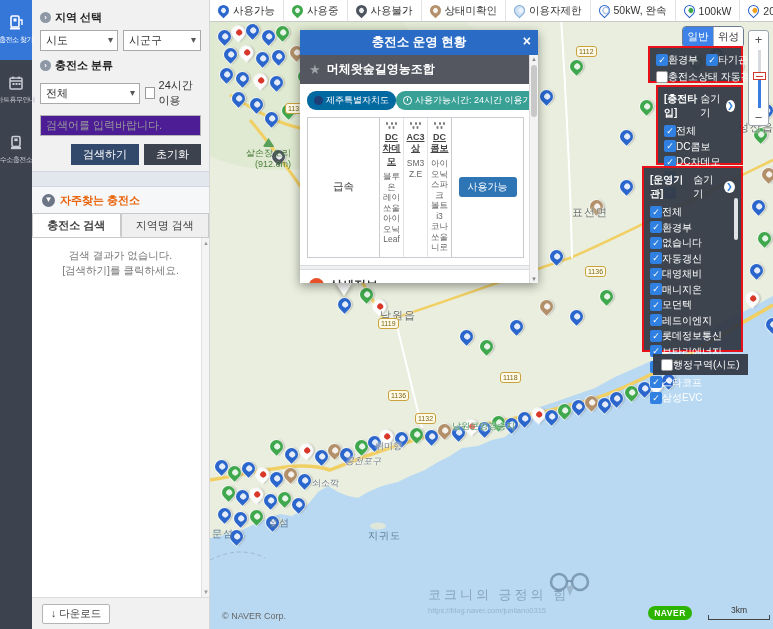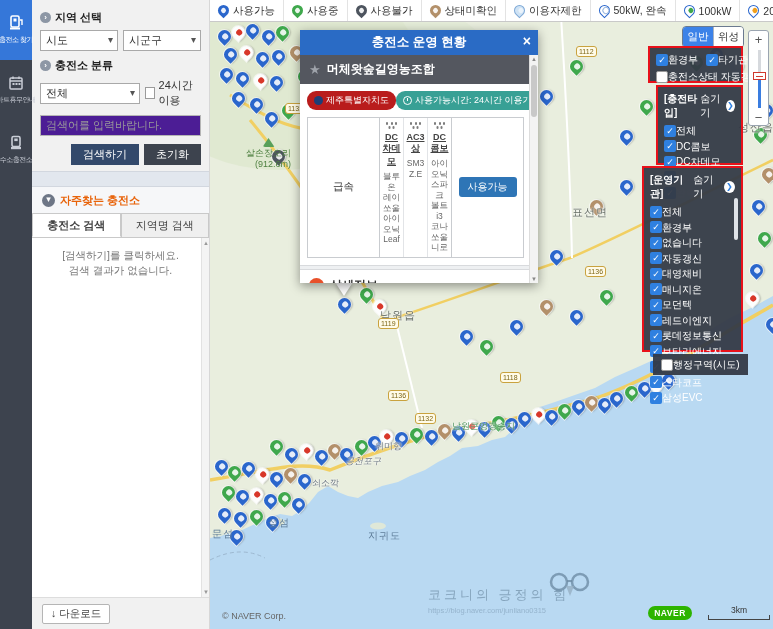--- a/index.html
+++ b/index.html
@@ -87,21 +87,21 @@
 
   
   #popup { position:absolute; left:90px; top:30px; width:238px; height:253px; background:#fff; z-index:50; box-shadow:0 3px 10px rgba(0,0,0,.4); overflow:hidden; }
   .pp-title { height:25px; background:#2a6bc5; color:#fff; display:flex; align-items:center; justify-content:center; font-weight:bold; font-size:12.5px; position:relative; }
   .pp-close { position:absolute; right:7px; top:3px; color:#fff; font-size:14px; font-weight:bold; cursor:pointer; }
   .pp-name { height:29px; background:#54575f; color:#fff; display:flex; align-items:center; gap:6px; padding:0 9px; font-weight:bold; font-size:12px; }
   .pp-star { color:#9fa3aa; font-size:13px; }
   .pp-body { padding:7px 14px 0 7px; }
   .pp-badges { display:flex; justify-content:space-between; align-items:center; margin-bottom:7px; }
   .pill { border-radius:9px; color:#fff; font-size:9px; padding:3px 7px; display:flex; align-items:center; gap:3px; white-space:nowrap; }
-  .pill-region { background:#b91c1c; }
+  .pill-region { background:#0369a1; }
   .pill-hours { background:#38a095; }
   .pill-dot { width:9px; height:9px; border-radius:50%; background:#1d3e77; display:inline-block; flex:0 0 9px; }
   .pill-clock { width:9px; height:9px; border-radius:50%; border:1px solid #fff; position:relative; display:inline-block; flex:0 0 9px; }
   .pill-clock::after { content:""; position:absolute; left:3px; top:1px; width:1px; height:3px; background:#fff; }
   .pp-table { width:100%; border-collapse:collapse; table-layout:fixed; }
   .pp-table th, .pp-table td { border:1px solid #c9ccd0; text-align:center; vertical-align:middle; }
   .pp-table th { background:#f6f6f6; height:20px; font-size:10.5px; color:#555; font-weight:bold; }
   .col-class { width:42px; } .col-status { width:58px; }
   .typegrid { display:flex; }
   .typecell { flex:1; padding:4px 1px; }
@@ -242,22 +242,22 @@
     <div class="lp-fav">
       <span class="fav-ic">▾</span>
       <span class="t">자주찾는 충전소</span>
     </div>
     <div class="lp-tabs">
       <div class="tab active">충전소 검색</div>
       <div class="tab inactive">지역명 검색</div>
     </div>
     <div class="lp-results">
       <div class="empty-msg">
+        <div>검색 결과가 없습니다.</div>
         <div>[검색하기]를 클릭하세요.</div>
-        <div>검색 결과가 없습니다.</div>
       </div>
       <div class="lp-scroll">
         <span class="up">▲</span>
         <span class="dn">▼</span>
       </div>
     </div>
     <div class="lp-bottom">
       <button class="btn-dl">↓ <span>다운로드</span></button>
     </div>
   </div>

